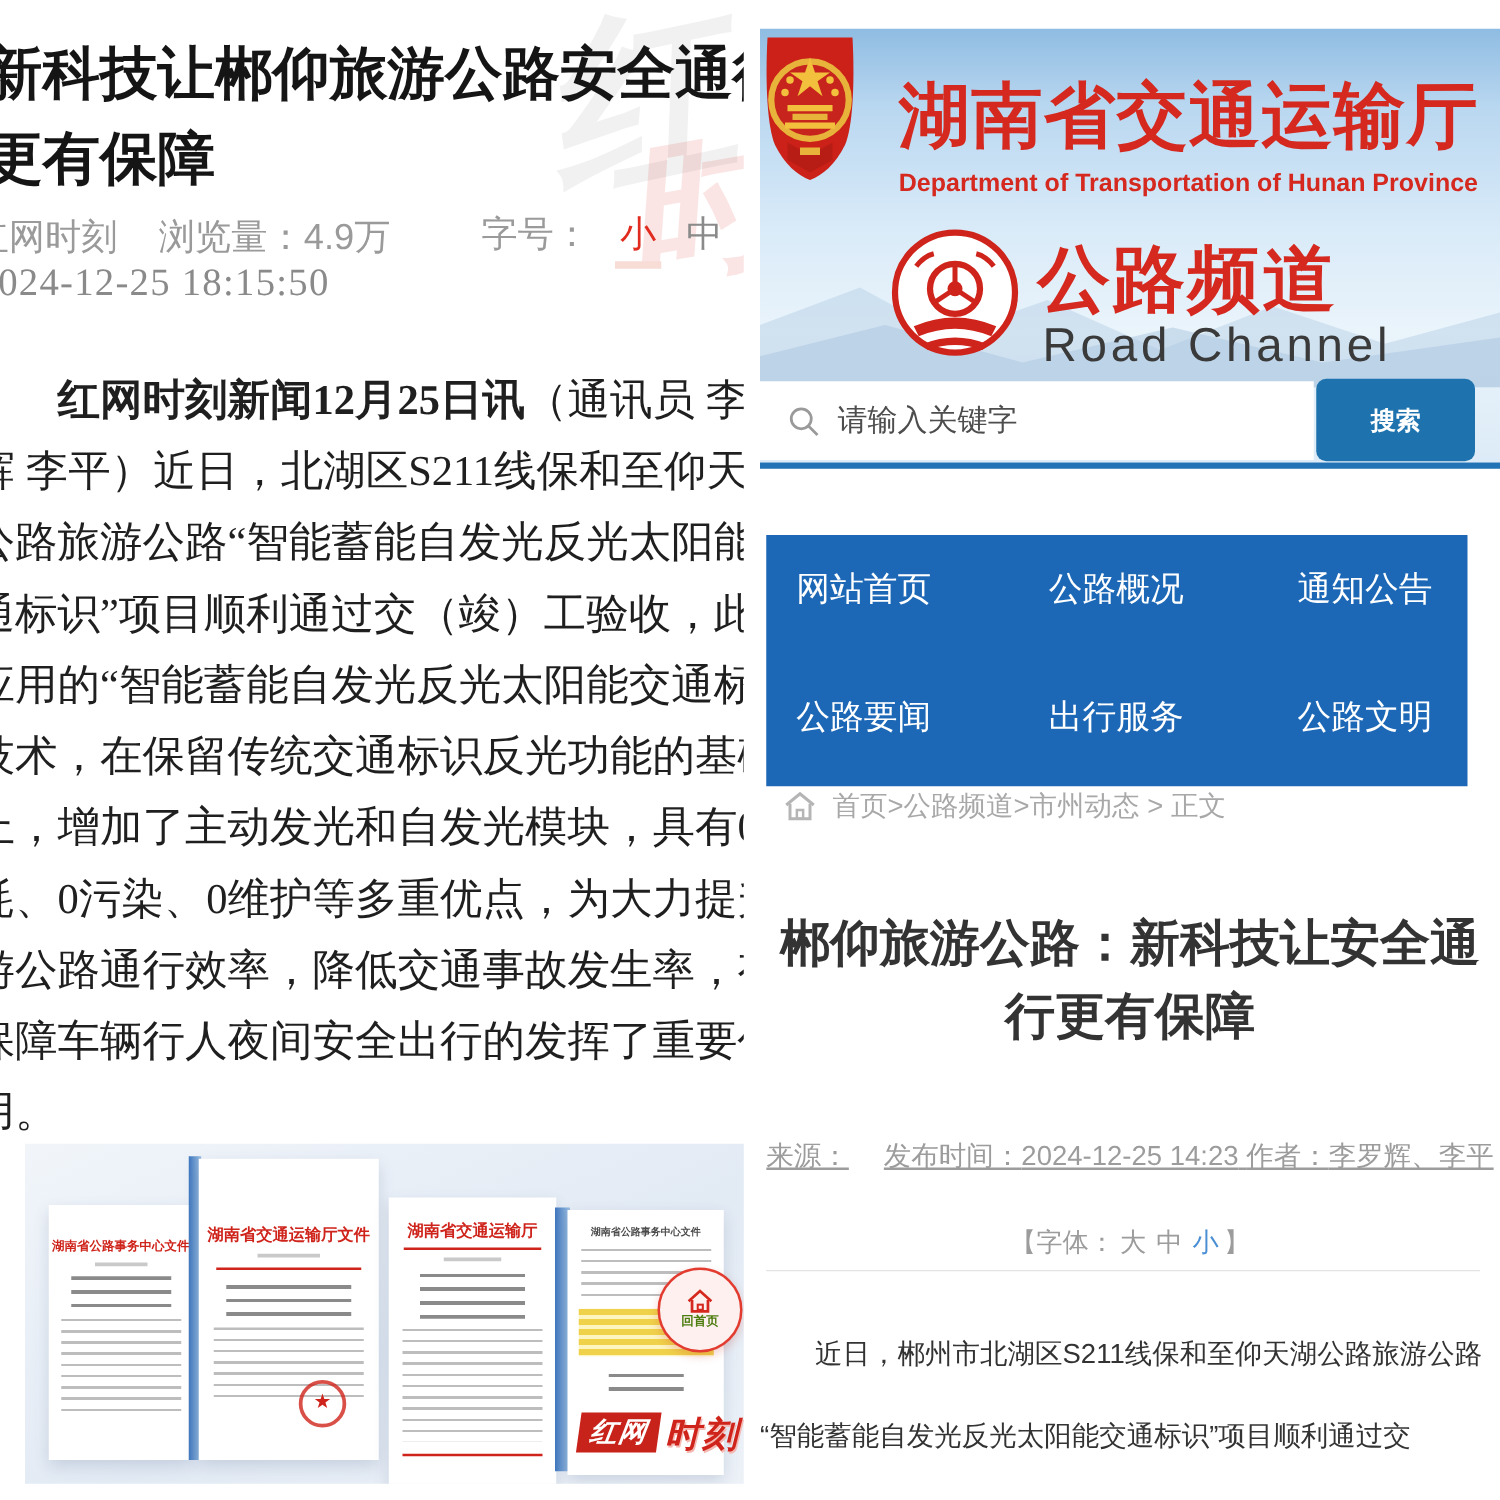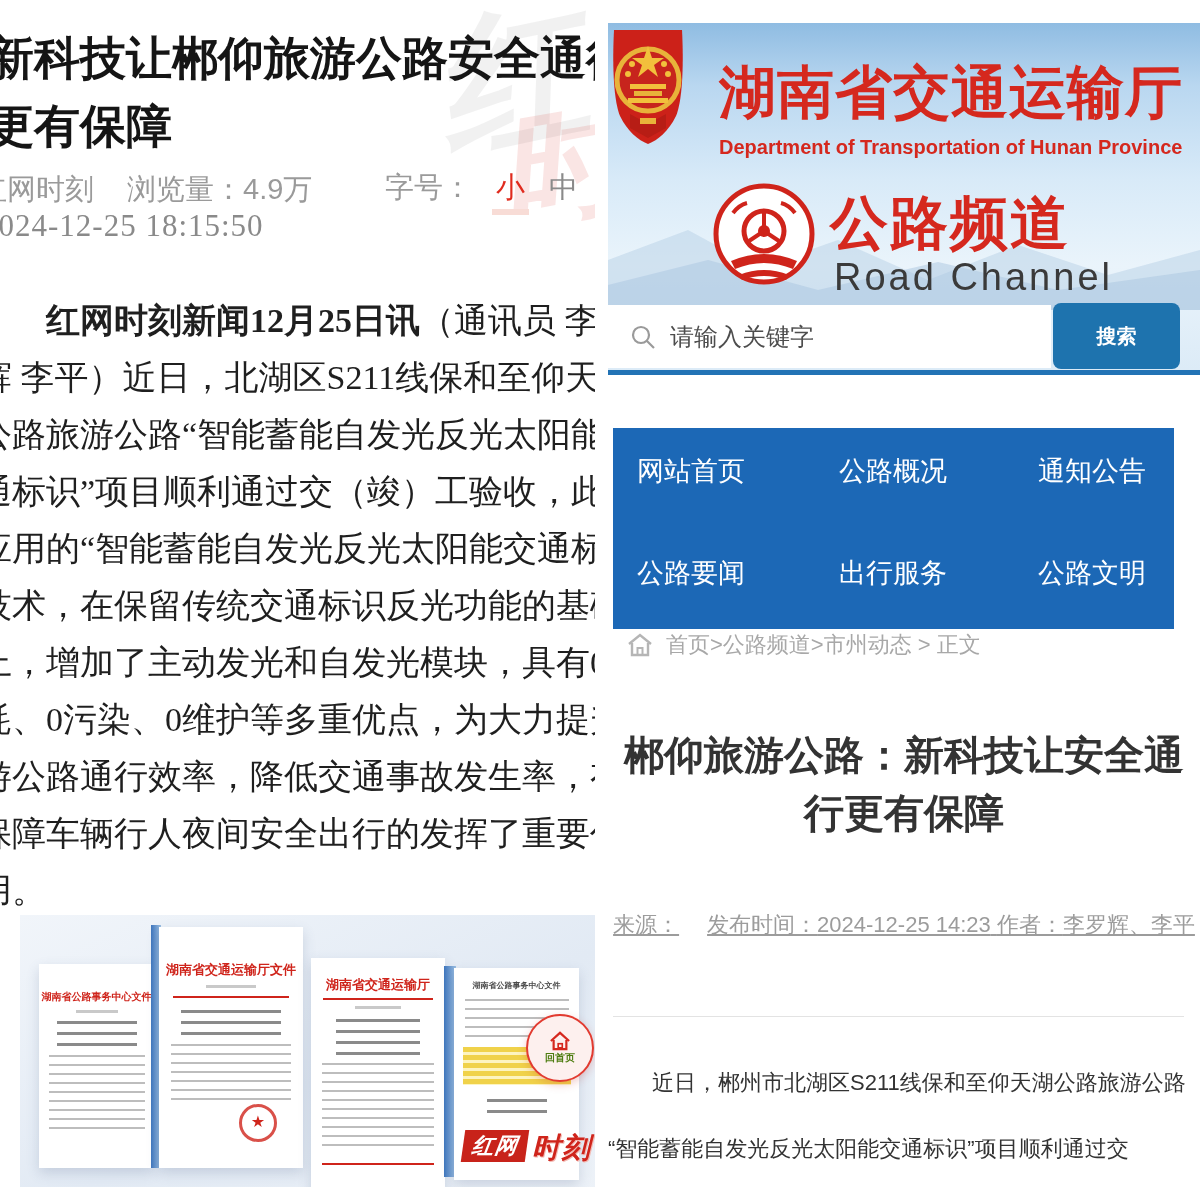--- a/index.html
+++ b/index.html
@@ -134,21 +134,21 @@
     <div class="l-image">
       <div class="doc" style="left:19px;top:49px;width:115px;height:204px;">
         <div class="rtitle" style="font-size:10px;padding-top:26px;">湖南省公路事务中心文件</div>
         <div class="tinyline" style="width:42px;"></div>
         <div class="bars dark" style="width:80px;height:26px;"></div>
         <div class="bars" style="width:96px;height:78px;"></div>
       </div>
 
       <div class="spine" style="left:131px;top:10px;width:10px;height:243px;"></div>
       <div class="doc" style="left:139px;top:12px;width:144px;height:241px;">
-        <div class="rtitle" style="font-size:13px;padding-top:34px;">湖南省交通运输厅文件</div>
+        <div class="rtitle" style="font-size:13px;padding-top:52px;">湖南省交通运输厅文件</div>
         <div class="tinyline" style="width:50px;"></div>
         <div class="redrule" style="width:116px;"></div>
         <div class="bars dark" style="width:100px;height:26px;margin-top:12px;"></div>
         <div class="bars" style="width:120px;height:56px;"></div>
       </div>
       <div class="seal"><span>★</span></div>
 
       <div class="doc" style="left:291px;top:43px;width:134px;height:237px;">
         <div class="rtitle" style="font-size:13px;padding-top:18px;">湖南省交通运输厅</div>
         <div class="redrule" style="width:110px;margin-top:4px;"></div>
@@ -255,20 +255,23 @@
 
   <div class="r-title">
     <span>郴仰旅游公路：新科技让安全通</span><br>
     <span>行更有保障</span>
   </div>
 
   <div class="r-meta">
     <span>来源：</span><span class="gap"></span><span>发布时间：</span><span>2024-12-25 14:23</span>&nbsp;<span>作者：</span><span>李罗辉、李平</span>
   </div>
 
+  <div class="r-fontrow">
+    <span>【字体：</span><span class="fopt">大</span><span class="fopt">中</span><span class="fopt fsmall">小</span><span>】</span>
+  </div>
 
   <div class="r-divider"></div>
 
   <div class="r-body">
     <div class="rbl indent">近日，郴州市北湖区S211线保和至仰天湖公路旅游公路</div>
     <div class="rbl">“智能蓄能自发光反光太阳能交通标识”项目顺利通过交</div>
     <div class="rbl">（竣）工验收，此次应用的“智能蓄能自发光反光太阳能</div>
   </div>
 </div>
 

